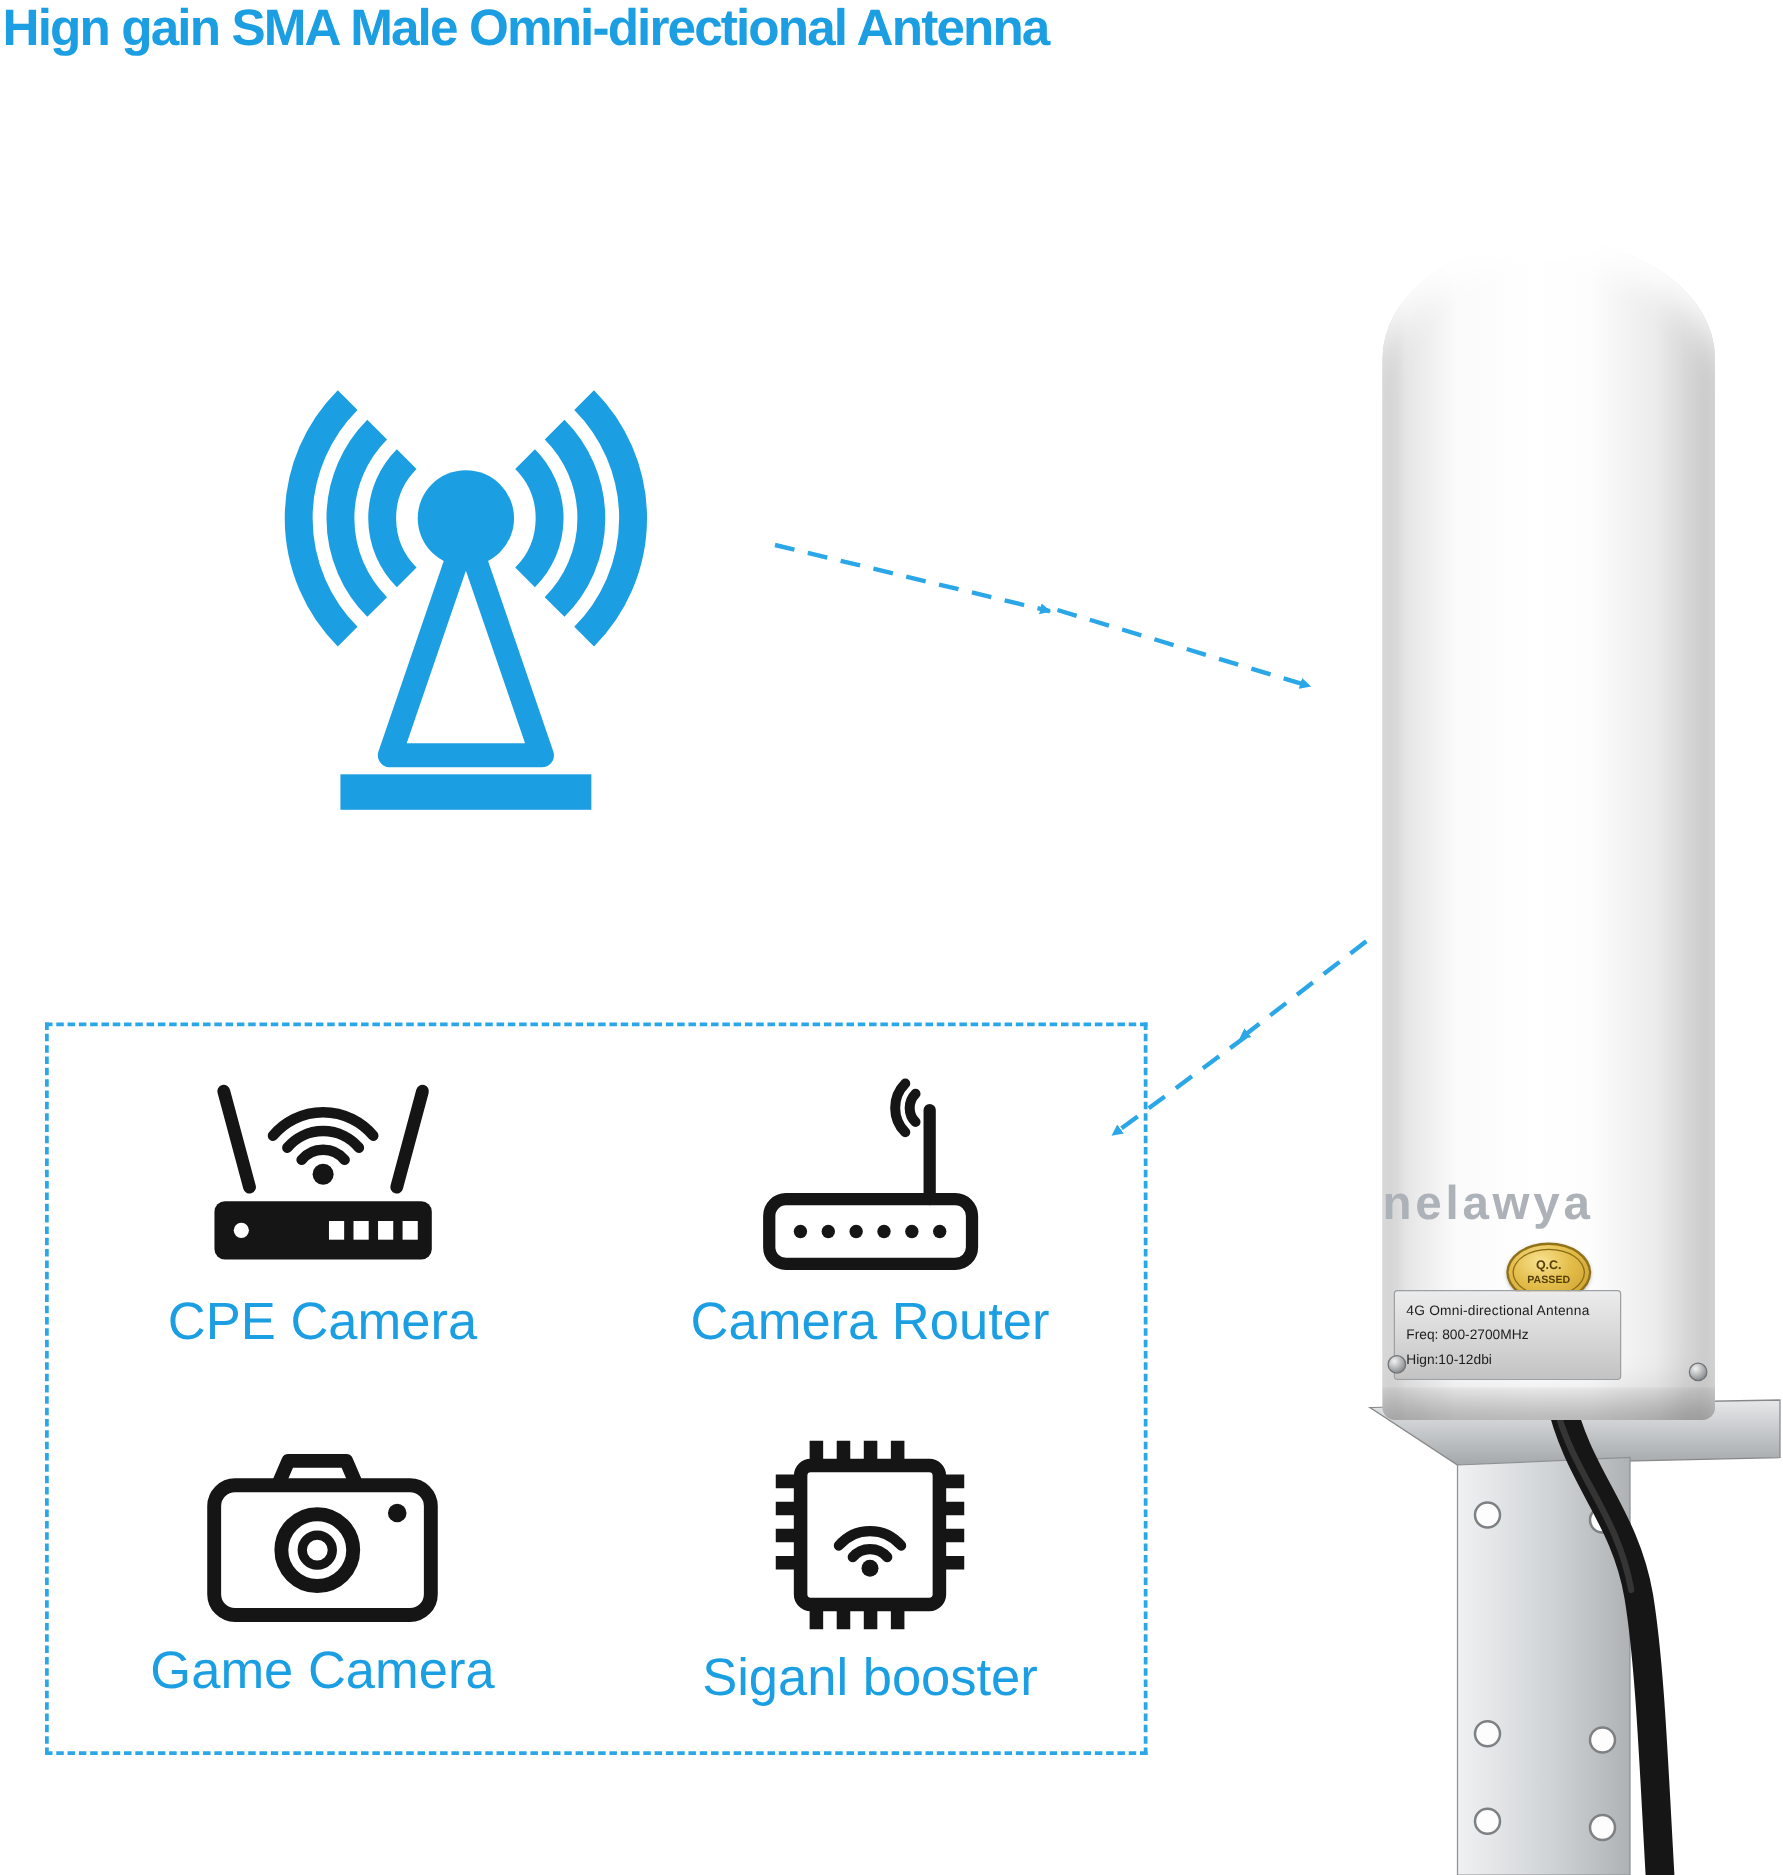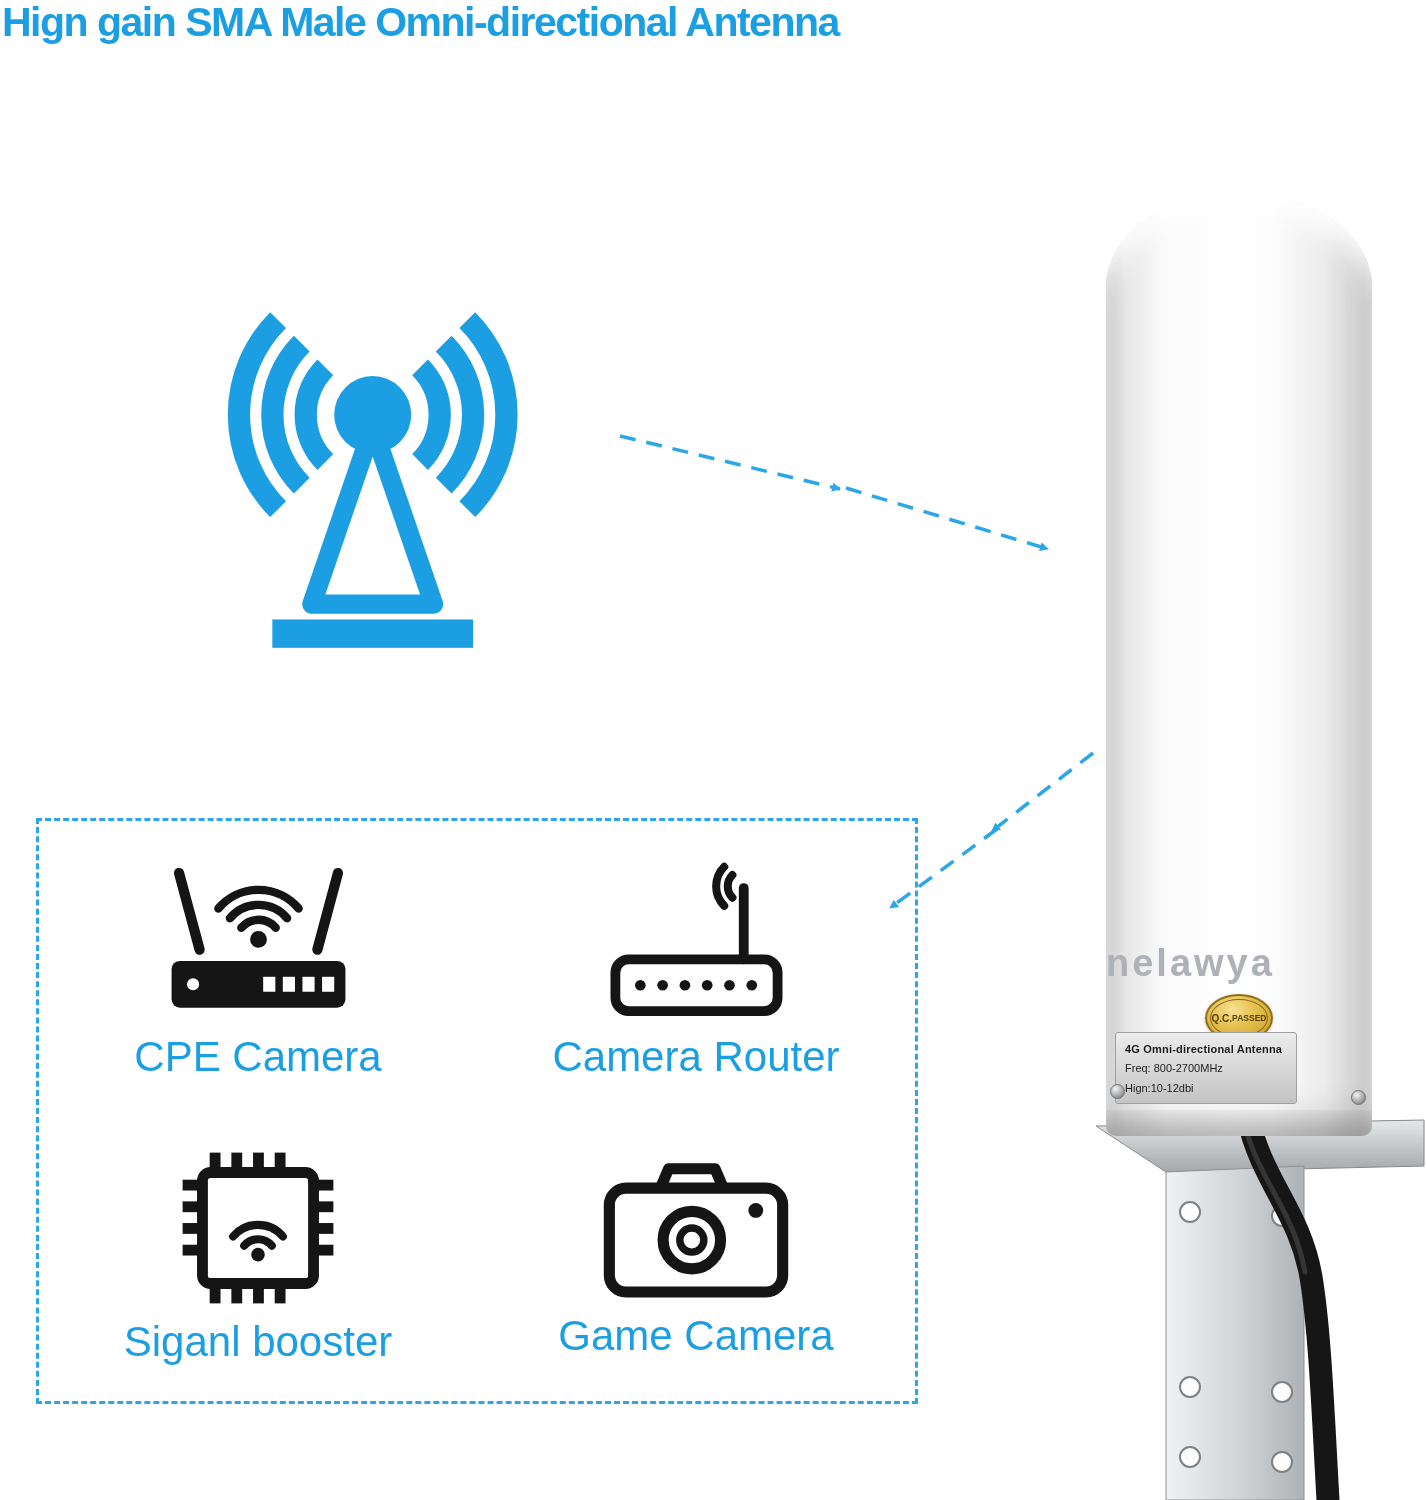--- a/index.html
+++ b/index.html
@@ -46,33 +46,33 @@
   .qc {
     position:absolute; top:802px; left:50%; transform:translateX(-50%);
     width:68px; height:48px; border-radius:50%;
     background:radial-gradient(ellipse at 40% 30%, #f8e18f 0%, #e3bd4a 45%, #c89b28 100%);
     border:2px solid #8f7118; box-sizing:border-box;
     display:flex; align-items:center; justify-content:center;
     box-shadow:0 1px 3px rgba(0,0,0,0.25);
   }
   .qc-inner {
     width:56px; height:36px; border:1px solid #876a14; border-radius:50%;
-    display:flex; flex-direction:row; align-items:center; justify-content:center;
+    display:flex; flex-direction:column; align-items:center; justify-content:center;
     color:#553f06; font-weight:bold;
   }
   .qc-l1 { font-size:10px; line-height:1.1; }
   .qc-l2 { font-size:8.5px; line-height:1.2; }
   .spec {
     position:absolute; left:9px; top:840px; width:182px; height:72px; box-sizing:border-box;
     background:linear-gradient(180deg,#ececec 0%,#d6d6d6 55%,#c3c3c3 100%);
     border:1px solid #9da1a4; border-radius:3px;
     padding:7px 8px 0 9px; color:#1d1d1d;
   }
   .spec div { font-size:11px; line-height:1.75; white-space:nowrap; }
-  .spec .s1 { font-weight:bold; letter-spacing:0.2px; }
+  .spec .s1 { font-weight:normal; letter-spacing:0.2px; }
   .screw {
     position:absolute; width:15px; height:15px; border-radius:50%;
     background:radial-gradient(circle at 35% 30%, #f2f2f2, #8d9093 75%);
     border:1px solid #6f7275; box-sizing:border-box;
   }
   .screw-l { left:4px;  top:892px; }
   .screw-r { left:245px; top:898px; }
 
   .bracket { position:absolute; left:1080px; top:1112px; width:346px; height:388px; z-index:1; }
 </style>
@@ -146,20 +146,33 @@
         <g fill="#151515">
           <circle cx="52" cy="147" r="6"></circle>
           <circle cx="77" cy="147" r="6"></circle>
           <circle cx="102" cy="147" r="6"></circle>
           <circle cx="127" cy="147" r="6"></circle>
           <circle cx="152" cy="147" r="6"></circle>
           <circle cx="177" cy="147" r="6"></circle>
         </g>
       </svg>
       <div class="device-label">Camera Router</div>
+    </div>
+
+    <div class="device-cell">
+      <svg width="190" height="145" viewBox="0 0 205 155" aria-hidden="true">
+        <g stroke="#151515" fill="none" stroke-linejoin="round">
+          <rect x="9" y="34" width="187" height="112" rx="18" stroke-width="12"></rect>
+          <path d="M 64 34 L 73 13 L 123 13 L 132 34" stroke-width="12"></path>
+          <circle cx="98" cy="90" r="31" stroke-width="12"></circle>
+          <circle cx="98" cy="90" r="13" stroke-width="8"></circle>
+        </g>
+        <circle cx="167" cy="58" r="8" fill="#151515"></circle>
+      </svg>
+      <div class="device-label">Game Camera</div>
     </div>
 
     <div class="device-cell">
       <svg width="158" height="158" viewBox="0 0 175 175" aria-hidden="true">
         <g stroke="#151515" stroke-width="12">
           <line x1="40" y1="4" x2="40" y2="26"></line>
           <line x1="64" y1="4" x2="64" y2="26"></line>
           <line x1="88" y1="4" x2="88" y2="26"></line>
           <line x1="112" y1="4" x2="112" y2="26"></line>
           <line x1="40" y1="149" x2="40" y2="171"></line>
@@ -176,33 +189,20 @@
           <line x1="149" y1="112" x2="171" y2="112"></line>
         </g>
         <rect x="26" y="26" width="123" height="123" rx="9" fill="#ffffff" stroke="#151515" stroke-width="12"></rect>
         <g stroke="#151515" stroke-width="9" fill="none" stroke-linecap="round">
           <path d="M 72.2 107.1 A 20 20 0 0 1 102.8 107.1"></path>
           <path d="M 59.9 96.9 A 36 36 0 0 1 115.1 96.9"></path>
         </g>
         <circle cx="87.5" cy="117" r="7.5" fill="#151515"></circle>
       </svg>
       <div class="device-label">Siganl booster</div>
-    </div>
-
-    <div class="device-cell">
-      <svg width="190" height="145" viewBox="0 0 205 155" aria-hidden="true">
-        <g stroke="#151515" fill="none" stroke-linejoin="round">
-          <rect x="9" y="34" width="187" height="112" rx="18" stroke-width="12"></rect>
-          <path d="M 64 34 L 73 13 L 123 13 L 132 34" stroke-width="12"></path>
-          <circle cx="98" cy="90" r="31" stroke-width="12"></circle>
-          <circle cx="98" cy="90" r="13" stroke-width="8"></circle>
-        </g>
-        <circle cx="167" cy="58" r="8" fill="#151515"></circle>
-      </svg>
-      <div class="device-label">Game Camera</div>
     </div>
 
   </div>
 
   <svg class="bracket" viewBox="0 0 346 388" aria-hidden="true">
     <defs>
       <linearGradient id="plateGrad" x1="0" y1="0" x2="0" y2="1">
         <stop offset="0" stop-color="#e6e8e9"></stop>
         <stop offset="1" stop-color="#a4a8ab"></stop>
       </linearGradient>

